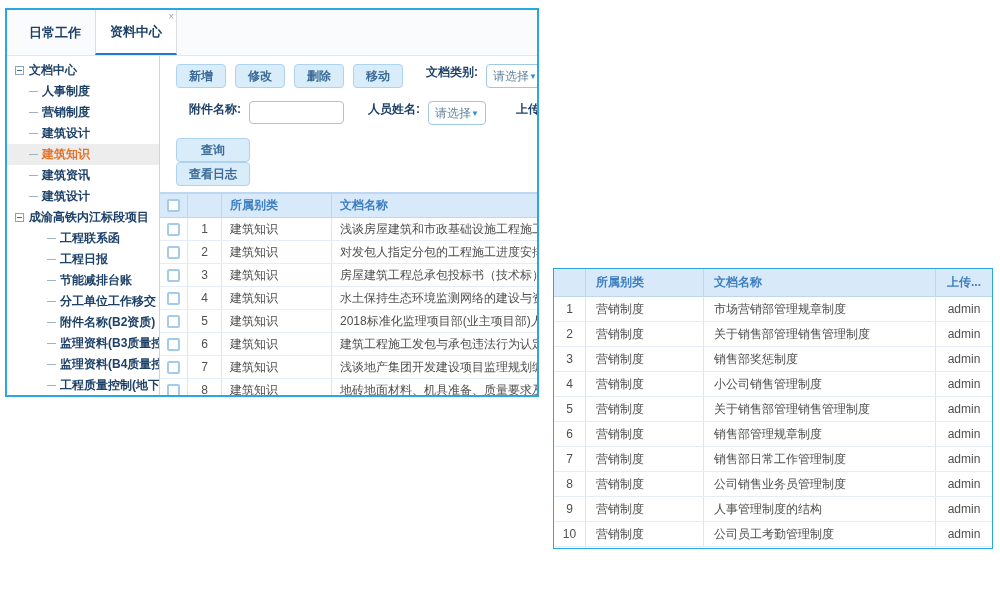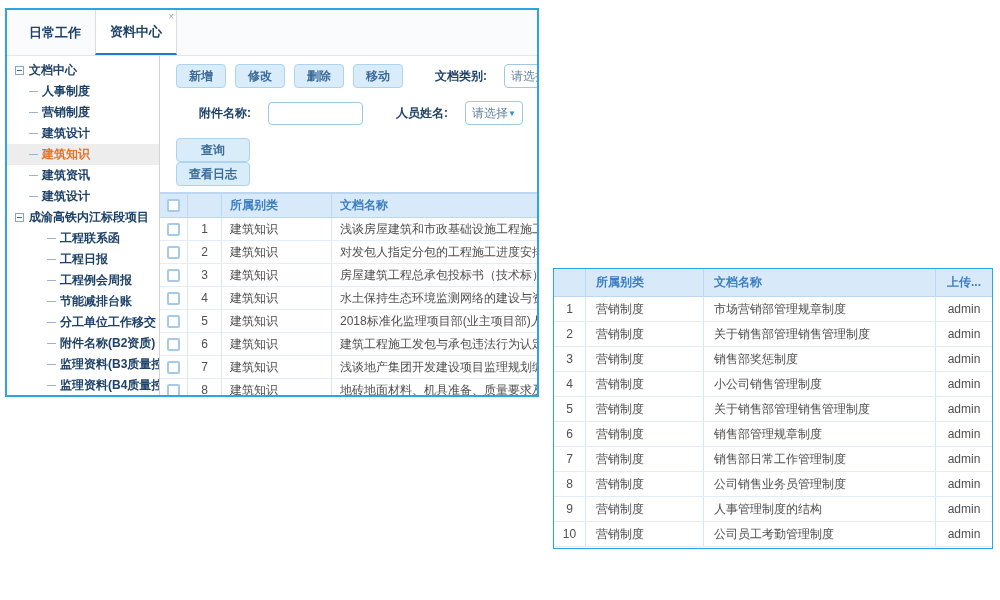--- a/index.html
+++ b/index.html
@@ -20,21 +20,21 @@
   .tnode.l0 { padding-left:8px; }
   .tnode.l1 { padding-left:22px; }
   .tnode.l2 { padding-left:40px; }
   .tnode.selected { background:#ededed; color:#e4732c; }
   .expander { width:9px; height:9px; border:1px solid #8aa4bd; background:#fff; position:relative; display:inline-block; margin-right:5px; flex:none; }
   .expander::after { content:""; position:absolute; left:1px; right:1px; top:3px; border-top:1px solid #4a6a8a; }
   .dash { display:inline-block; width:9px; border-top:1px solid #9db3c8; margin-right:4px; flex:none; }
 
   
   .content { flex:1; padding-top:8px; overflow:hidden; position:relative; }
-  .frow { display:flex; align-items:center; padding-left:16px; margin-bottom:13px; white-space:nowrap;gap:9px; }
+  .frow { display:flex; padding-left:16px; margin-bottom:13px; white-space:nowrap; }
   .btn { height:24px; padding:0 12px; margin-right:9px; background:#d9ecfa; border:1px solid #aed3ef; border-radius:4px; font-size:12px; color:#3a6a96; font-weight:bold; line-height:22px; cursor:pointer; }
   .flabel { font-size:12px; color:#1d4168; font-weight:bold; margin:0 8px 0 14px; }
   .select { width:74px; height:24px; border:1px solid #9fc7e6; border-radius:4px; background:#fff; display:flex; align-items:center; justify-content:space-between; padding:0 6px; font-size:12px; color:#64849f; }
   .select .caret { font-size:8px; color:#2e8fd9; }
   .tinput { width:95px; height:23px; border:1px solid #9fc7e6; border-radius:4px; background:#fff; font-size:12px; padding:0 5px; color:#333; outline:none; }
   .clip-label { font-size:12px; color:#1d4168; font-weight:bold; margin-left:30px; }
 
   
   .grid { margin-top:2px; border-top:2px solid #bcd7ef; }
   .grow { display:flex; align-items:stretch; height:23px; border-bottom:1px solid #e3eefa; background:#fff; }
@@ -112,24 +112,20 @@
           <div class="tnode l2">
             <span class="dash"></span>
             <span>工程联系函</span>
           </div>
           <div class="tnode l2">
             <span class="dash"></span>
             <span>工程日报</span>
           </div>
           <div class="tnode l2">
             <span class="dash"></span>
-            <span>工程例会周报</span>
-          </div>
-          <div class="tnode l2">
-            <span class="dash"></span>
             <span>节能减排台账</span>
           </div>
           <div class="tnode l2">
             <span class="dash"></span>
             <span>分工单位工作移交</span>
           </div>
           <div class="tnode l2">
             <span class="dash"></span>
             <span>附件名称(B2资质)</span>
           </div>
@@ -157,21 +153,21 @@
             </span>
           <span class="flabel">文档类别:</span>
           <span class="select">
             <span>请选择</span>
             <span class="caret">▼</span>
           </span>
 
         </div>
 
         <div class="frow" style="padding-left:25px;">
-          <span class="flabel" style="margin-left:14px;">附件名称:</span>
+          <span class="flabel" style="margin-left:4px;">附件名称:</span>
           <input class="tinput" type="text" value="" style="">
           <span class="flabel" style="margin-left:24px;">人员姓名:</span>
           <span class="select">
             <span>请选择</span>
             <span class="caret">▼</span>
           </span>
           <span class="clip-label">上传日期</span>
         </div>
 
         <div class="frow" style="margin-bottom:6px;">

